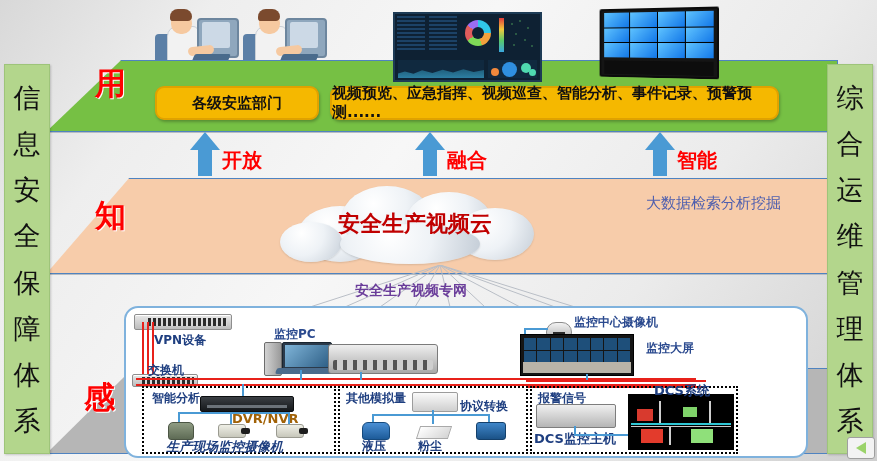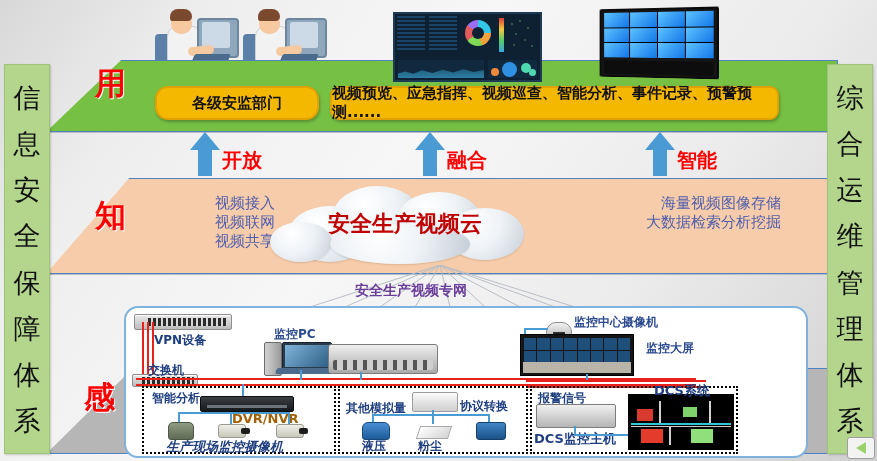--- a/index.html
+++ b/index.html
@@ -101,38 +101,38 @@
     display:grid;grid-template-columns:repeat(4,1fr);grid-template-rows:repeat(3,1fr);gap:1px;background:#000;}
   #videowall .vw-cell{background:linear-gradient(135deg,#5fc3ff,#1277e8);}
   #videowall .vw-base{position:absolute;left:5px;bottom:3px;right:5px;height:14px;background:#0d0d0d;}
 
   
   .ybox{
     position:absolute;background:#f5b800;border:2px solid #e0a200;border-radius:9px;
     display:flex;align-items:center;justify-content:center;color:#111;font-weight:bold;
     box-shadow:1px 2px 3px rgba(0,0,0,.25);z-index:10;
   }
-  #box-dept{left:155px;top:86px;width:160px;height:30px;font-size:15px;border-radius:13px;}
+  #box-dept{left:155px;top:86px;width:160px;height:30px;font-size:15px;}
   #box-func{left:330px;top:86px;width:445px;height:30px;font-size:15px;justify-content:flex-end;}
 
   
   .uparrow{position:absolute;width:30px;height:44px;z-index:8;}
   .uparrow .shaft{position:absolute;left:8px;top:16px;width:14px;height:28px;background:#4a9ad4;}
   .uparrow .head{position:absolute;left:0;top:0;width:0;height:0;
     border-left:15px solid transparent;border-right:15px solid transparent;border-bottom:18px solid #4a9ad4;}
   #arrow-open{left:190px;top:132px;}
   #arrow-fuse{left:415px;top:132px;}
   #arrow-smart{left:645px;top:132px;}
   .arrow-label{position:absolute;color:#ff0000;font-weight:bold;font-size:20px;z-index:9;line-height:1;}
   #label-open{left:222px;top:150px;}
   #label-fuse{left:447px;top:150px;}
   #label-smart{left:677px;top:150px;}
 
   
-  #cloud{position:absolute;left:270px;top:184px;width:270px;height:80px;z-index:9;}
+  #cloud{position:absolute;left:280px;top:184px;width:270px;height:80px;z-index:9;}
   .puff{position:absolute;background:radial-gradient(circle at 35% 28%,#ffffff 0%,#eef2f6 45%,#c3ccd6 100%);
         border-radius:50%;box-shadow:0 1px 2px rgba(0,0,0,.12);}
   #cloud .p1{left:18px;top:22px;width:84px;height:56px;}
   #cloud .p2{left:62px;top:2px;width:90px;height:64px;}
   #cloud .p3{left:126px;top:8px;width:86px;height:58px;}
   #cloud .p4{left:176px;top:24px;width:78px;height:52px;}
   #cloud .p5{left:0px;top:38px;width:62px;height:40px;}
   #cloud .p6{left:60px;top:40px;width:140px;height:40px;}
   #cloud-text{position:absolute;left:0;top:0;width:270px;height:80px;
     display:flex;align-items:center;justify-content:center;
@@ -319,38 +319,32 @@
     <div class="head"></div>
     <div class="shaft"></div>
   </div>
   <div id="label-smart" class="arrow-label">智能</div>
 
   <div id="layer-know" class="layer">
     <div class="trap"></div>
   </div>
   <div id="kanji-know" class="layer-kanji">知</div>
 
-  <div id="cloud-left" class="cloud-side">
-    <div>视频接入</div>
-    <div>视频联网</div>
-    <div>视频共享</div>
-  </div>
 
   <div id="cloud">
     <div class="puff p1"></div>
     <div class="puff p2"></div>
     <div class="puff p3"></div>
     <div class="puff p4"></div>
     <div class="puff p5"></div>
     <div class="puff p6"></div>
     <div id="cloud-text">安全生产视频云</div>
   </div>
 
   <div id="cloud-right" class="cloud-side">
-    <div>海量视频图像存储</div>
     <div>大数据检索分析挖掘</div>
   </div>
 
   <svg id="fan" viewBox="0 0 280 42">
     <g stroke="#b9bec6" stroke-width="1" fill="none">
       <line x1="140" y1="0" x2="10" y2="42"></line>
       <line x1="140" y1="0" x2="45" y2="42"></line>
       <line x1="140" y1="0" x2="80" y2="42"></line>
       <line x1="140" y1="0" x2="115" y2="42"></line>
       <line x1="140" y1="0" x2="150" y2="42"></line>
@@ -439,21 +433,21 @@
     <div class="blueline" style="left:52px;top:104px;width:112px;height:2px;"></div>
     <div class="blueline" style="left:52px;top:104px;width:2px;height:12px;"></div>
     <div class="blueline" style="left:104px;top:104px;width:2px;height:12px;"></div>
     <div class="blueline" style="left:162px;top:104px;width:2px;height:12px;"></div>
     <div class="ptz dev" style="left:42px;top:114px;width:24px;height:16px;"></div>
     <div class="cam-box dev" style="left:92px;top:116px;width:26px;height:12px;"></div>
     <div class="cam-box dev" style="left:150px;top:116px;width:26px;height:12px;"></div>
     <div class="np-label" style="left:40px;top:130px;font-size:13px;font-style:italic;">生产现场监控摄像机</div>
 
     <div class="dgroup" style="left:212px;top:78px;width:186px;height:64px;"></div>
-    <div class="np-label" style="left:220px;top:92px;font-size:12px;">其他模拟量</div>
+    <div class="np-label" style="left:220px;top:82px;font-size:12px;">其他模拟量</div>
     <div class="conv dev" style="left:286px;top:84px;width:44px;height:18px;"></div>
     <div class="np-label" style="left:334px;top:90px;font-size:12px;">协议转换</div>
     <div class="blueline" style="left:306px;top:102px;width:2px;height:14px;"></div>
     <div class="blueline" style="left:246px;top:106px;width:118px;height:2px;"></div>
     <div class="blueline" style="left:246px;top:106px;width:2px;height:10px;"></div>
     <div class="blueline" style="left:362px;top:106px;width:2px;height:10px;"></div>
     <div class="sensor-blue dev" style="left:236px;top:114px;width:26px;height:16px;"></div>
     <div class="plate dev" style="left:292px;top:118px;width:30px;height:11px;"></div>
     <div class="gasmeter dev" style="left:350px;top:114px;width:28px;height:16px;"></div>
     <div class="np-label" style="left:236px;top:130px;font-size:12px;">液压</div>

